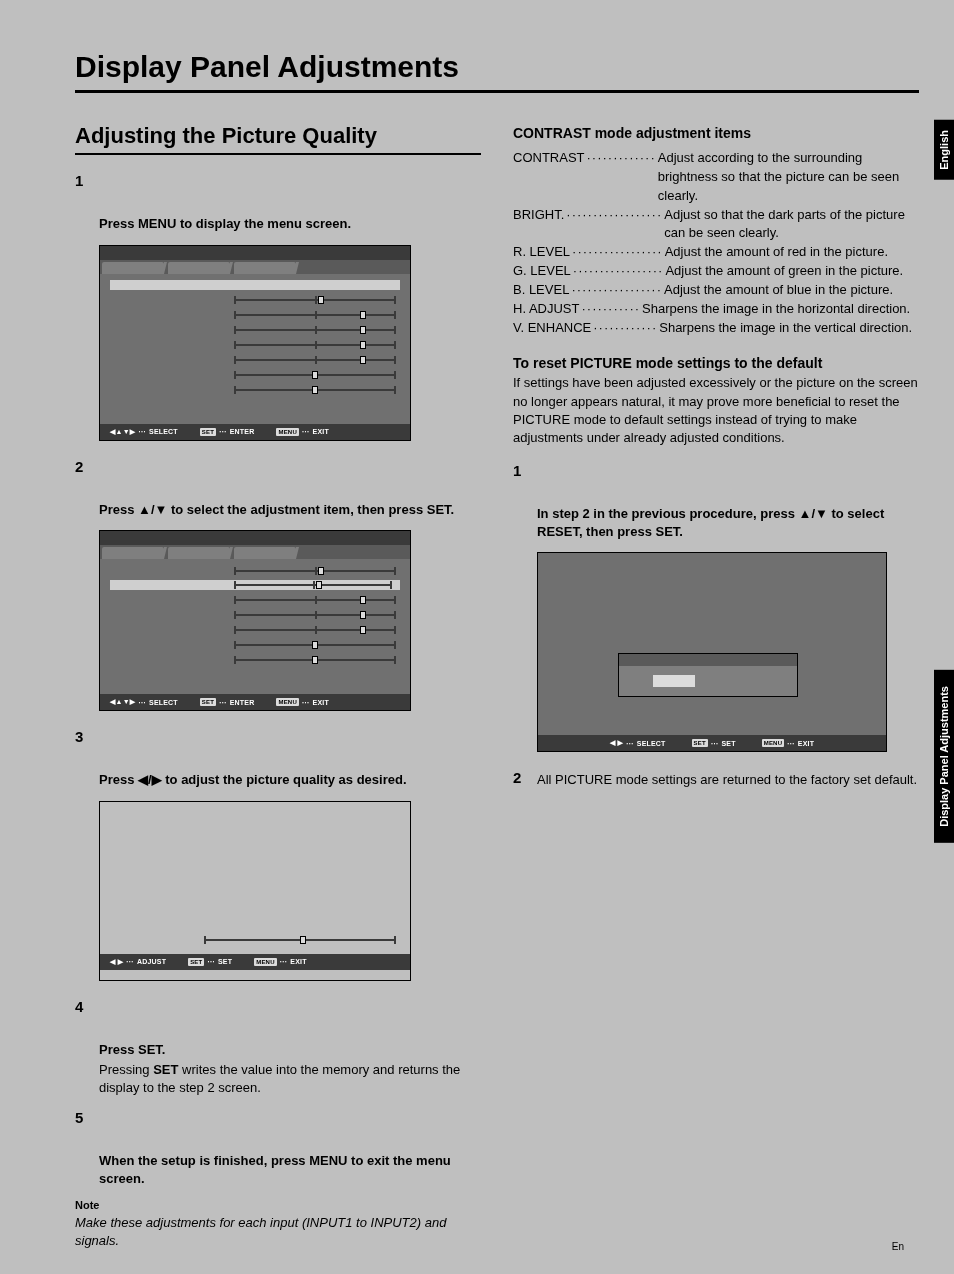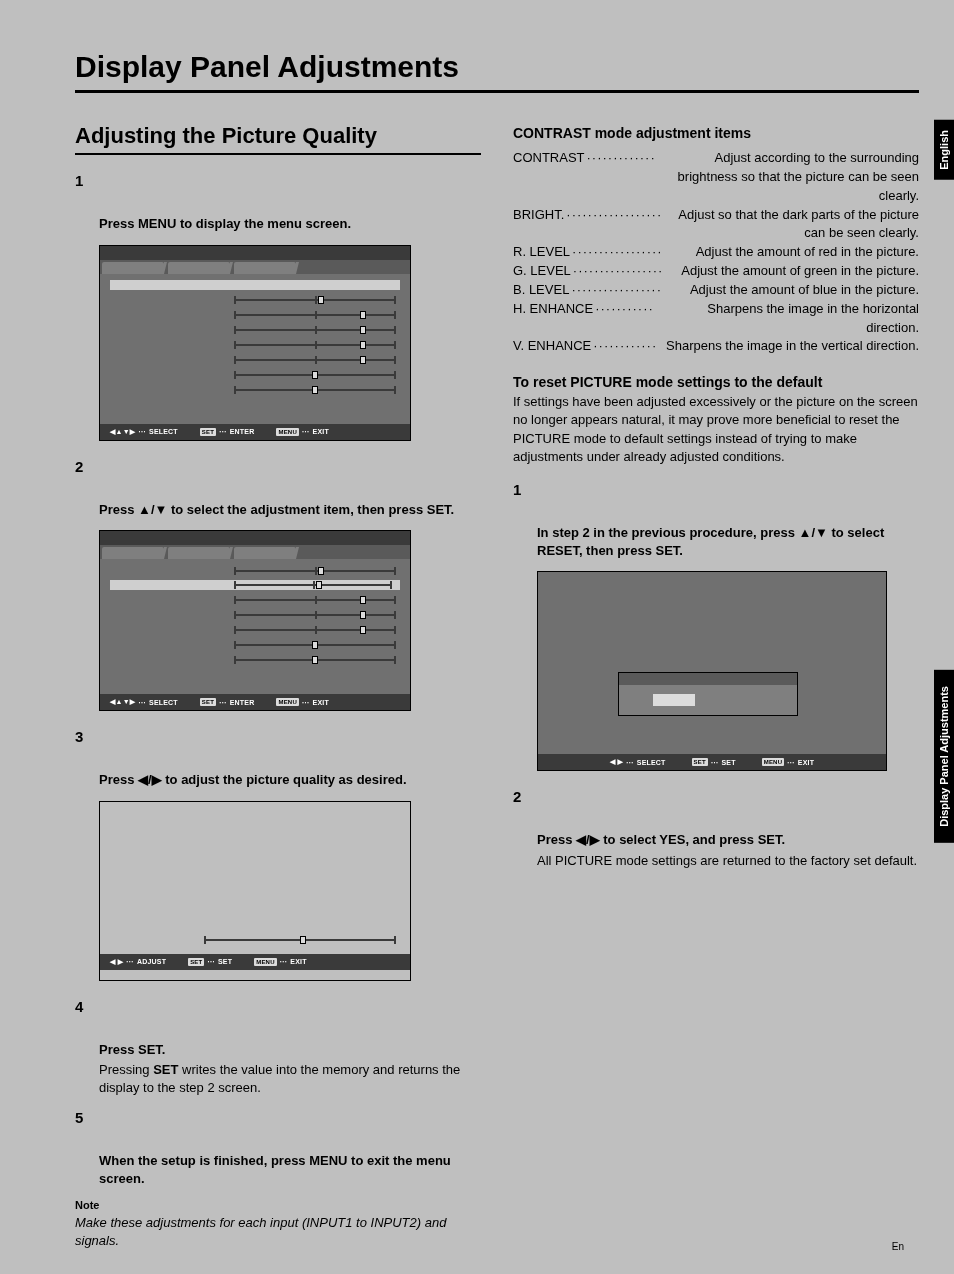--- a/index.html
+++ b/index.html
@@ -95,21 +95,21 @@
   }
   .def-row { display: flex; }
   .def-term { white-space: nowrap; text-align: center; }
   .def-dots {
     flex: 0 0 auto;
     overflow: hidden;
     letter-spacing: 1px;
     white-space: nowrap;
     padding: 0 2px;
   }
-  .def-desc { flex: 1; text-align: right; }
+  .def-desc { flex: 1; }
   
   .osd {
     background: #707070;
     border: 1px solid #000;
     width: 312px;
     margin: 8px 0 16px 24px;
     position: relative;
   }
   .osd-blank {
     width: 312px;
@@ -529,21 +529,21 @@
             <span class="def-term">G. LEVEL</span>
             <span class="def-dots">·················</span>
             <span class="def-desc">Adjust the amount of green in the picture.</span>
           </div>
         <div class="def-row">
             <span class="def-term">B. LEVEL</span>
             <span class="def-dots">·················</span>
             <span class="def-desc">Adjust the amount of blue in the picture.</span>
           </div>
         <div class="def-row">
-            <span class="def-term">H. ENHANCE</span>
+            <span class="def-term">H. ADJUST</span>
             <span class="def-dots">···········</span>
             <span class="def-desc">Sharpens the image in the horizontal direction.</span>
           </div>
         <div class="def-row">
             <span class="def-term">V. ENHANCE</span>
             <span class="def-dots">············</span>
             <span class="def-desc">Sharpens the image in the vertical direction.</span>
           </div>
       </div>
 
@@ -580,21 +580,20 @@
               <span class="key">MENU</span>
               <span>···</span>
               <span>EXIT</span>
             </span>
         </div>
       </div>
 
       <div class="step">
         <div class="step-num">2</div>
         <div class="step-body">
-          <div class="step-body-bold">Press ◀/▶ to select YES, and press SET.</div>
           <div class="step-body-plain">All PICTURE mode settings are returned to the factory set default.</div>
         </div>
       </div>
     </div>
   </div>
 
   <div class="sidetab lang">English</div>
   <div class="sidetab section">Display Panel Adjustments</div>
   <div class="footer-lang">En</div>
 </div>

